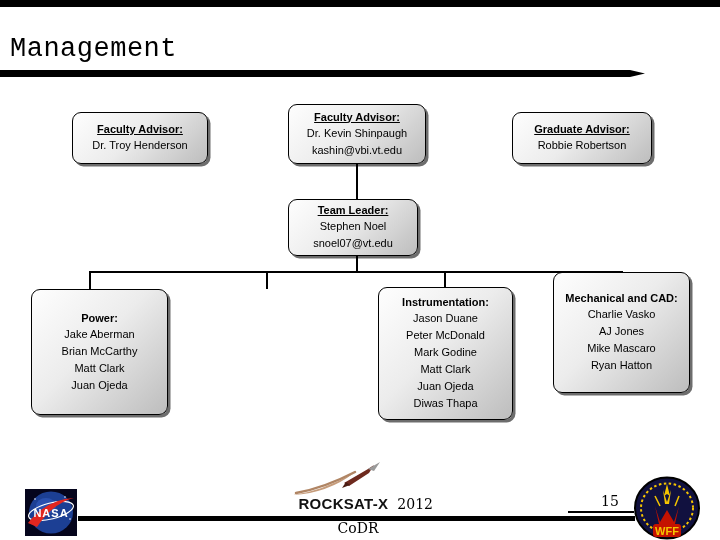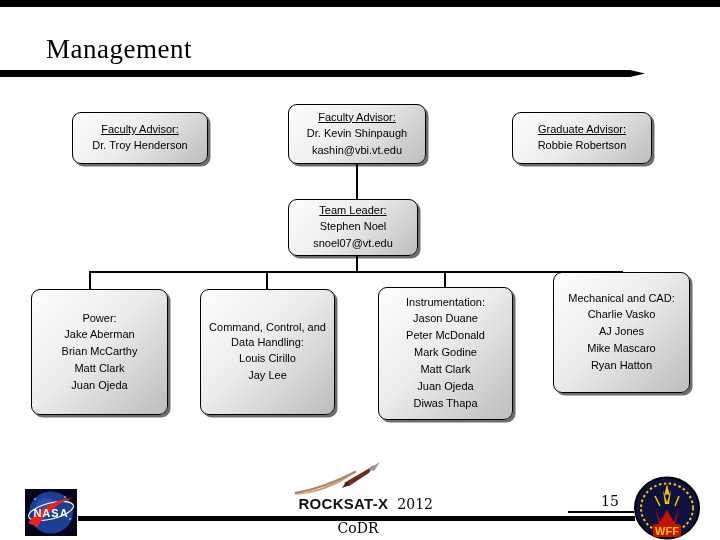--- a/index.html
+++ b/index.html
@@ -2,35 +2,35 @@
 <html><head>
 <meta charset="utf-8">
 <style>
   html,body { margin:0; padding:0; background:#888; }
   .slide {
     position:relative; width:720px; height:540px; background:#ffffff;
     overflow:hidden; font-family:"Liberation Sans", sans-serif; color:#000;
   }
   .top-strip { position:absolute; left:0; top:0; width:720px; height:7px; background:#000; }
   .slide-title {
-    position:absolute; left:10px; top:34px; font-family:Liberation Serif, serif;
-    font-size:27px; letter-spacing:0.5px; color:#000;margin-left:36px;
+    position:absolute; left:10px; top:34px; font-family:Liberation Mono, monospace;
+    font-size:27px; letter-spacing:0.5px; color:#000;
   }
   .title-bar {
     position:absolute; left:0; top:70px; width:645px; height:7px; background:#000;
     clip-path:polygon(0 0, 630px 0, 645px 50%, 630px 100%, 0 100%);
   }
   .box {
     position:absolute; box-sizing:border-box; border:1px solid #000; border-radius:9px;
     background:linear-gradient(135deg,#fefefe 0%, #ececec 45%, #bdbdbd 100%);
     box-shadow:2.5px 2.5px 0 rgba(30,30,30,0.65);
     display:flex; flex-direction:column; align-items:center; justify-content:center;
     text-align:center; font-size:11px; padding:3px 4px;
   }
-  .box .heading { font-weight:normal; line-height:15px; }
+  .box .heading { font-weight:bold; line-height:15px; }
   .box.u .heading { text-decoration:underline; }
   .box .line { line-height:17px; }
   .connector { position:absolute; background:#000; }
   .footer-line { position:absolute; left:78px; top:516px; width:557px; height:5px; background:#000; }
   .footer-line-thin { position:absolute; left:568px; top:511px; width:66px; height:2px; background:#000; }
   .page-number {
     position:absolute; left:588px; top:493px; width:44px; text-align:center;
     font-family:"DejaVu Serif","Liberation Serif",serif; font-size:14px;
   }
   .nasa-logo { position:absolute; left:25px; top:489px; }
@@ -92,25 +92,20 @@
   <div class="connector" style="left:621px; top:271px; width:2px; height:18px;"></div>
 
   <div class="box" style="left:22px; top:289px; width:137px; height:126px;margin-left:9px;">
     <div class="heading">Power:</div>
     <div class="line">Jake Aberman</div>
     <div class="line">Brian McCarthy</div>
     <div class="line">Matt Clark</div>
     <div class="line">Juan Ojeda</div>
   </div>
 
-  <div class="box" style="left:200px; top:289px; width:135px; height:126px;">
-    <div class="heading">Command, Control, and Data Handling:</div>
-    <div class="line">Louis Cirillo</div>
-    <div class="line">Jay Lee</div>
-  </div>
 
   <div class="box" style="left:378px; top:287px; width:135px; height:133px;">
     <div class="heading">Instrumentation:</div>
     <div class="line">Jason Duane</div>
     <div class="line">Peter McDonald</div>
     <div class="line">Mark Godine</div>
     <div class="line">Matt Clark</div>
     <div class="line">Juan Ojeda</div>
     <div class="line">Diwas Thapa</div>
   </div>

